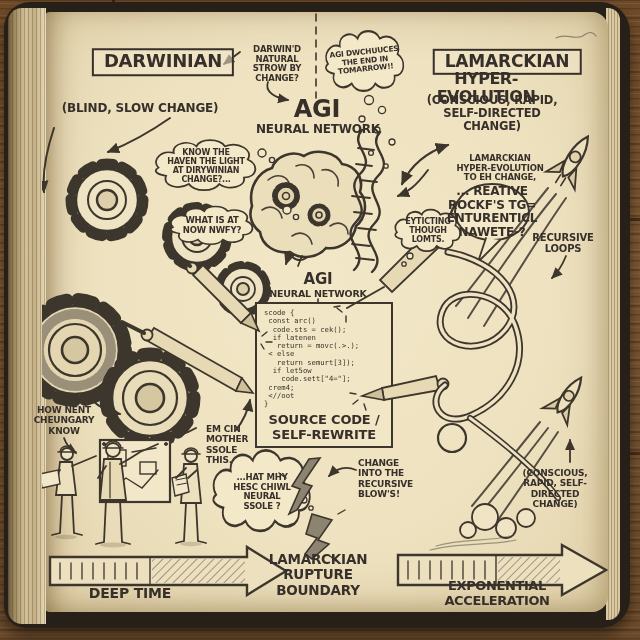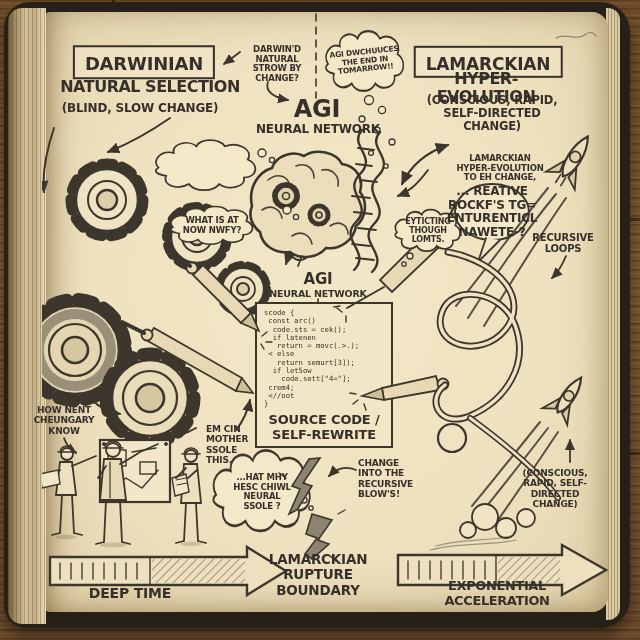--- a/index.html
+++ b/index.html
@@ -21,21 +21,21 @@
   .spine{position:absolute;left:8px;top:8px;bottom:16px;width:38px;border-radius:14px 0 0 14px;
     background:linear-gradient(90deg,#6d5a3d 0,#a08a60 18%,#d3c29a 45%,#c4b187 70%,#e9dcb8 100%);}
   .spine::after{content:"";position:absolute;inset:0;border-radius:inherit;
     background:repeating-linear-gradient(90deg,rgba(70,50,25,.28) 0 1px,rgba(0,0,0,0) 1px 4px);}
   
   svg.art{position:absolute;left:0;top:0;}
   
   .t{position:absolute;transform:translate(-50%,-50%);text-align:center;color:#37302a;
      font-weight:bold;white-space:pre-line;line-height:1.14;letter-spacing:-.2px;}
   .t-left{transform:none;text-align:left;}
-  .boxed{border:2.2px solid #37302a;padding:7px 10px 2px;background:rgba(243,232,203,.55);}
+  .boxed{border:2.2px solid #37302a;padding:1px 10px 2px;background:rgba(243,232,203,.55);margin-left:19px;}
   .code{position:absolute;left:264px;top:309px;font-family:"DejaVu Sans Mono",monospace;
      font-size:7.2px;line-height:8.3px;color:#3a332a;font-weight:normal;}
   .code div{white-space:pre;}
 </style>
 </head>
 <body>
 
 <div id="stage">
   <div class="desk"></div>
   <div class="seam" style="left:112px;top:0;width:3px;height:14px"></div>
@@ -319,39 +319,42 @@
           <line x1="474" y1="561" x2="474" y2="579"></line>
             <line x1="485" y1="561" x2="485" y2="579"></line>
         </g>
       </g>
       <path d="M430,550 C460,542 490,546 516,540 M436,546 C462,538 488,542 510,536" stroke-width="1.2" opacity=".45"></path>
       <path d="M556,38 C566,32 576,42 586,34 C590,31 594,33 596,36" stroke-width="1.2" opacity=".5"></path>
     </g>
   </svg>
 
   <div class="t boxed" style="left:144px;top:62px;font-size:18px">DARWINIAN</div>
-  <div class="t" style="left:150px;top:87px;font-size:16px;letter-spacing:-.5px">NATURAL SELECTION</div>
   <div class="t" style="left:140px;top:109px;font-size:12px">(BLIND, SLOW CHANGE)</div>
 
   <div class="t" style="left:277px;top:64px;font-size:8.5px">DARWIN'D
 NATURAL
 STROW BY
 CHANGE?</div>
   <div class="t" style="left:365px;top:61px;font-size:7.5px;transform:translate(-50%,-50%) rotate(-6deg)">AGI DWCHUUCES
 THE END IN
 TOMARROW!!</div>
 
   <div class="t boxed" style="left:488px;top:62px;font-size:17px">LAMARCKIAN</div>
   <div class="t" style="left:486px;top:88px;font-size:16px;letter-spacing:-.5px">HYPER-EVOLUTION</div>
   <div class="t" style="left:492px;top:114px;font-size:11.5px">(CONSCIOUS, RAPID,
 SELF-DIRECTED CHANGE)</div>
 
   <div class="t" style="left:317px;top:110px;font-size:24px">AGI</div>
   <div class="t" style="left:318px;top:130px;font-size:12px">NEURAL NETWORK</div>
 
+  <div class="t" style="left:206px;top:166px;font-size:8px">KNOW THE
+HAVEN THE LIGHT
+AT DIRYWINIAN
+CHANGE?...</div>
   <div class="t" style="left:212px;top:226px;font-size:8.5px">WHAT IS AT
 NOW NWFY?</div>
 
   <div class="t" style="left:500px;top:169px;font-size:8.5px">LAMARCKIAN
 HYPER-EVOLUTION
 TO EH CHANGE,</div>
   <div class="t" style="left:492px;top:212px;font-size:12px">... REATIVE
 ROCKF'S TG=
 ENTURENTICL
 NAWETE-?</div>

